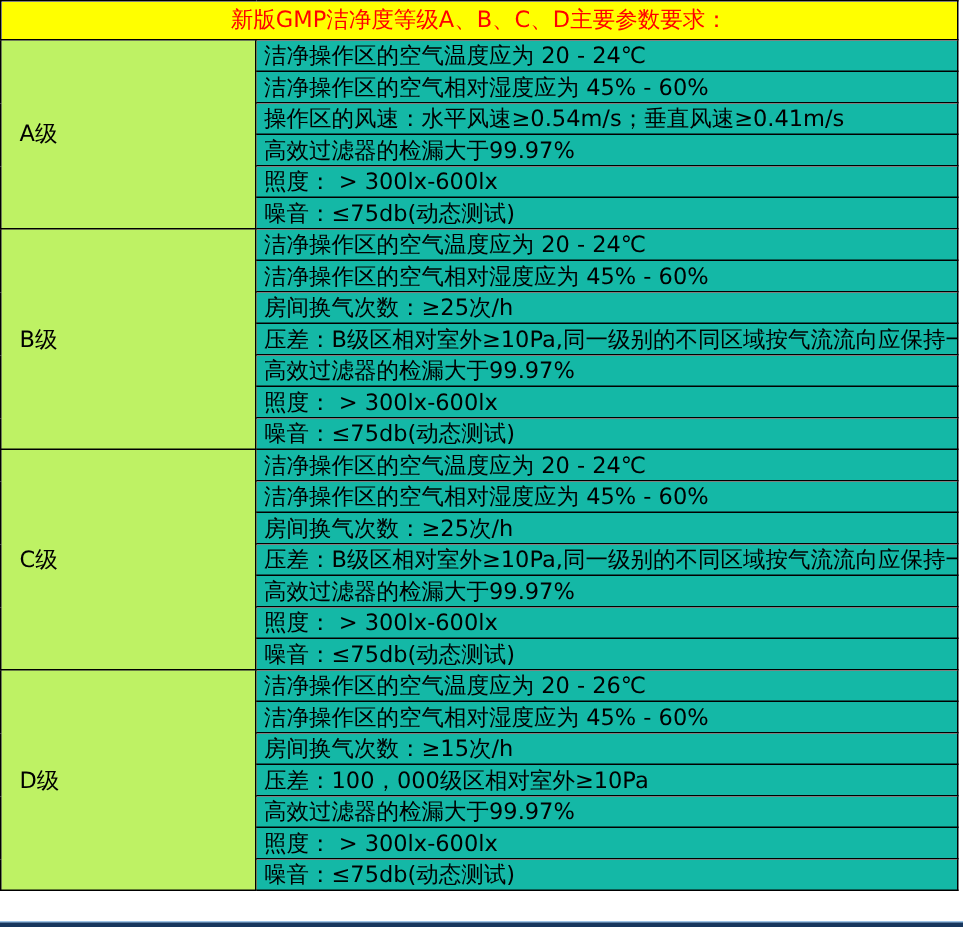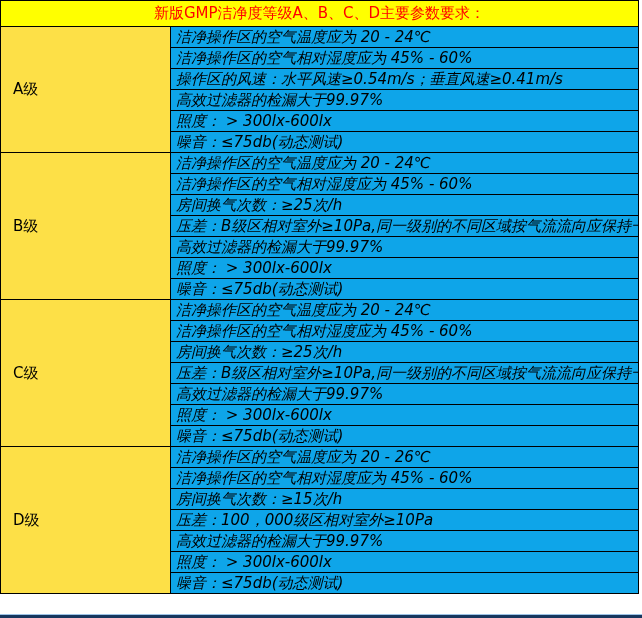--- a/index.html
+++ b/index.html
@@ -35,30 +35,29 @@
     text-align: center;
     height: 23px;
     line-height: 23px;
     font-size: 15px;
     white-space: nowrap;
     overflow: hidden;
   }
   td.grade-cell {
     vertical-align: middle;
     padding: 0 0 0 12px;
-    background: #fde047;
+    background: #bef264;
   }
   td.param-cell {
     height: 20px;
     line-height: 20px;
     padding: 0 1px 0 5px;
     white-space: nowrap;
     overflow: hidden;
-    background: #0ea5e9;
-    font-style: italic;
+    background: #14b8a6;
   }
   .bottom-line {
     position: absolute;
     left: 0;
     bottom: 0;
     width: 642px;
     height: 3px;
     border-top: 1px solid #9DC3E6;
     background: #17375E;
   }

